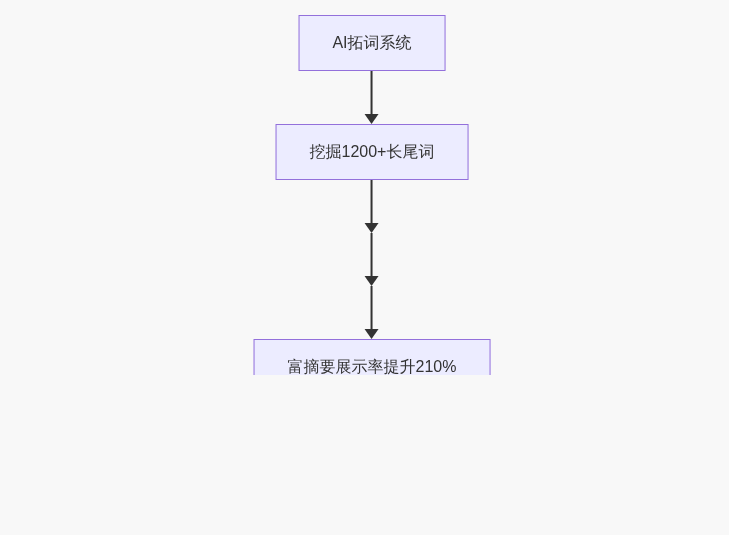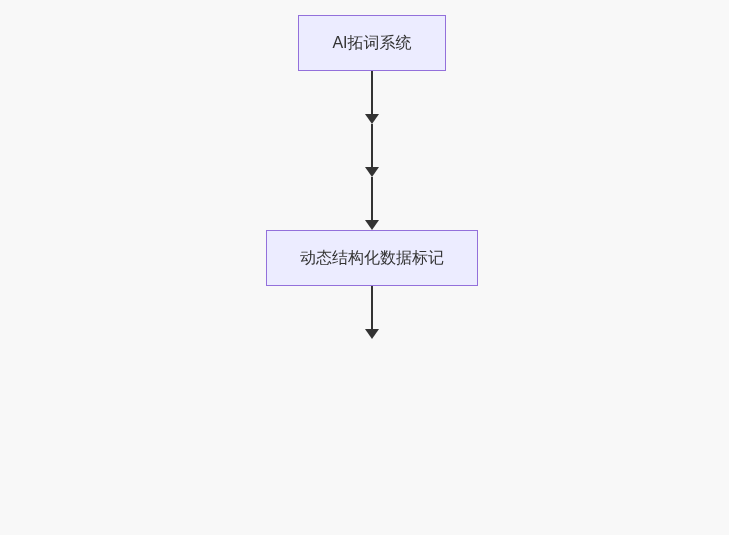--- a/index.html
+++ b/index.html
@@ -69,36 +69,39 @@
 
     <div class="flow-node">
       <span class="flow-node-label">AI拓词系统</span>
     </div>
 
     <div class="flow-arrow">
       <div class="arrow-line"></div>
       <div class="arrowhead-down"></div>
     </div>
 
+    <div class="flow-node">
+      <span class="flow-node-label">挖掘1200+长尾词</span>
+    </div>
+
+    <div class="flow-arrow">
+      <div class="arrow-line"></div>
+      <div class="arrowhead-down"></div>
+    </div>
+
 
     <div class="flow-arrow">
       <div class="arrow-line"></div>
       <div class="arrowhead-down"></div>
     </div>
 
 
     <div class="flow-arrow">
       <div class="arrow-line"></div>
       <div class="arrowhead-down"></div>
     </div>
 
     <div class="flow-node">
-      <span class="flow-node-label">动态结构化数据标记</span>
+      <span class="flow-node-label">富摘要展示率提升210%</span>
     </div>
-
-    <div class="flow-arrow">
-      <div class="arrow-line"></div>
-      <div class="arrowhead-down"></div>
-    </div>
-
 
   </div>
 </div>
 
 </body></html>

